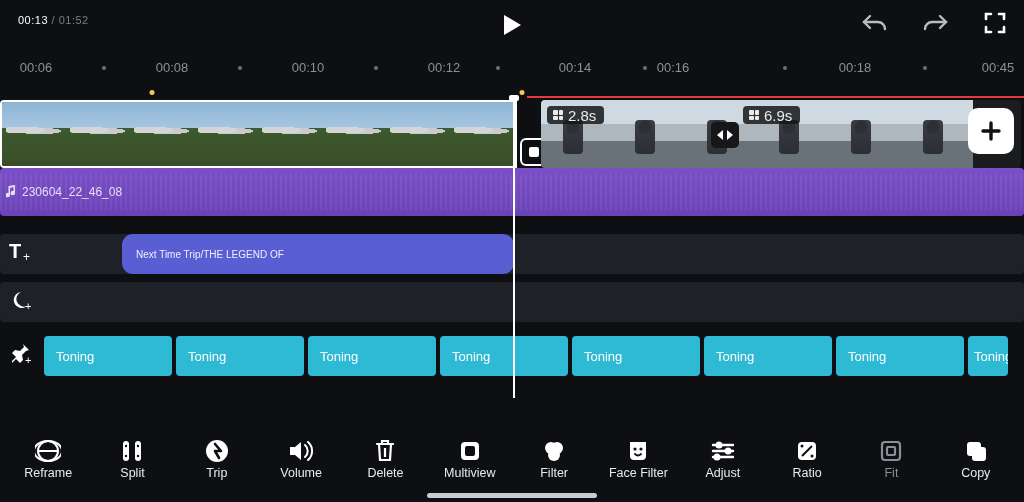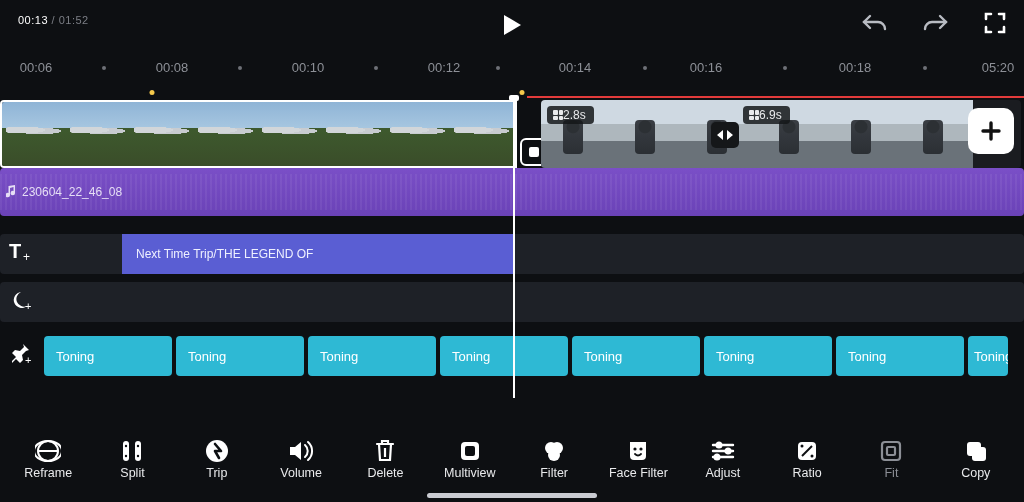--- a/index.html
+++ b/index.html
@@ -31,41 +31,41 @@
   .video-row .selwrap { position: absolute; left: 0; top: 0; width: 517px; height: 68px; border: 2px solid #fff; border-radius: 4px; border-bottom-right-radius: 0; border-top-right-radius: 0; overflow: hidden; }
   .clip-strip { display: flex; height: 100%; }
   .frame { flex: 0 0 auto; width: 64px; height: 100%; background: linear-gradient(to bottom, #8fb4d6 0%, #a6c6e0 40%, #3e5a2e 40%, #3a4d29 100%); position: relative; }
   .frame::before { content:""; position:absolute; left:4px; right:4px; top:24px; height:10px; background: radial-gradient(ellipse at 30% 40%, #d2d6d9 0 40%, transparent 41%), radial-gradient(ellipse at 60% 50%, #c8ccd0 0 45%, transparent 46%); }
   .stop-badge { position: absolute; left: 520px; top: 38px; width: 28px; height: 28px; border: 2px solid #fff; border-radius: 6px; background: #0d0f12; display:flex; align-items:center; justify-content:center; }
   .stop-badge .sq { width:10px; height:10px; background:#fff; border-radius:2px; }
 
   .clip2 { position: absolute; left: 541px; top: 0; height: 68px; width: 480px; display: flex; border-radius: 4px; overflow: hidden; background:#1a1c20; }
   .frame2 { flex:0 0 auto; width:72px; height:100%; background: linear-gradient(to bottom, #cfd9e2 0 35%, #aeb7bd 35% 60%, #6a7279 60% 100%); position:relative; }
   .frame2::after { content:""; position:absolute; left:30%; top:30%; width:20px; height:34px; background: radial-gradient(circle at 50% 20%, #2c3034 0 6px, transparent 7px), linear-gradient(#3a3e44,#2b2f34); border-radius:4px; }
-  .pill { position:absolute; top:6px; height:18px; padding:0 8px 0 6px; background: rgba(20,22,25,0.85); border-radius:4px; display:flex; align-items:center; font-size:12px; color:#e9eaec; }
+  .pill { position:absolute; top:6px; height:18px; padding:0 8px 0 6px; background: rgba(20,22,25,0.85); border-radius:4px; display:flex; align-items:center; gap:5px; font-size:15px; color:#e9eaec; }
   .pill .dots { width:10px; height:10px; display:grid; grid-template-columns:1fr 1fr; gap:1px; }
   .pill .dots > span { background:#e9eaec; border-radius:1px; }
   .trans-badge { position:absolute; top:22px; width:28px; height:26px; background:#151719; border-radius:5px; display:flex; align-items:center; justify-content:center; }
   .trans-badge svg { display:block; }
   .add-media { position:absolute; right:10px; top:108px; width:46px; height:46px; background:#fff; border-radius:10px; display:flex; align-items:center; justify-content:center; cursor:pointer; }
   .add-media svg { display:block; }
 
   
   .audio-row { position: relative; height: 48px; }
   .audio-clip { position:absolute; left:0; right:0; top:0; bottom:0; background: linear-gradient(#7a4fc7,#6a42b7); border-radius:4px; overflow:hidden; }
   .audio-label { position:absolute; left:6px; top:0; bottom:0; display:flex; align-items:center; font-size:12px; color:#e5def5; gap:4px; }
   .audio-wave { position:absolute; left:0; right:0; top:6px; bottom:6px; background:
      repeating-linear-gradient(90deg, rgba(255,255,255,0.1) 0 2px, transparent 2px 5px);
      opacity:0.55; }
   
   
   .iconcol { position:absolute; left:0; width:42px; display:flex; align-items:center; justify-content:center; }
   .lane { position:absolute; left:0; right:0; height:40px; background:#1e2127; border-radius:4px; }
   
-  .text-clip { position:absolute; left:122px; top:0; height:40px; width:392px; background:#5a5ed3; border-radius:0; display:flex; align-items:center; padding:0 14px; font-size:12px; color:#eef0ff; }
+  .text-clip { position:absolute; left:122px; top:0; height:40px; width:392px; background:#5a5ed3; border-radius:11px; display:flex; align-items:center; padding:0 14px; font-size:10px; color:#eef0ff; }
   
   .toning-row { position:absolute; left:44px; right:0; height:40px; display:flex; gap:4px; }
   .toning-chip { flex:0 0 auto; width:128px; height:40px; background:#2eb9d4; border-radius:4px; display:flex; align-items:center; padding:0 12px; font-size:13px; color:#fff; }
   .toning-chip.last { width:40px; padding:0 6px; overflow:hidden; }
   
   
   .trackicon { color:#e9eaec; }
   
   
   .playhead { position:absolute; left:513px; top:100px; width:2px; height:298px; background:#fff; pointer-events:none; z-index:20; }
@@ -129,25 +129,25 @@
   <span class="ruler-label" style="left:36px">00:06</span>
   <span class="ruler-dot" style="left:104px"></span>
   <span class="ruler-label" style="left:172px">00:08</span>
   <span class="ruler-dot" style="left:240px"></span>
   <span class="ruler-label" style="left:308px">00:10</span>
   <span class="ruler-dot" style="left:376px"></span>
   <span class="ruler-label" style="left:444px">00:12</span>
   <span class="ruler-dot" style="left:498px"></span>
   <span class="ruler-label" style="left:575px">00:14</span>
   <span class="ruler-dot" style="left:645px"></span>
-  <span class="ruler-label" style="left:706px">00:16</span>
+  <span class="ruler-label" style="left:673px">00:16</span>
   <span class="ruler-dot" style="left:785px"></span>
   <span class="ruler-label" style="left:855px">00:18</span>
   <span class="ruler-dot" style="left:925px"></span>
-  <span class="ruler-label" style="left:998px">05:20</span>
+  <span class="ruler-label" style="left:998px">00:45</span>
 </div>
 <span class="ruler-gold" style="left:152px"></span>
 <span class="ruler-gold" style="left:522px"></span>
 
 <div class="redline"></div>
 
 <div class="tracks">
 
   <div class="video-row">
     <div class="selwrap">

